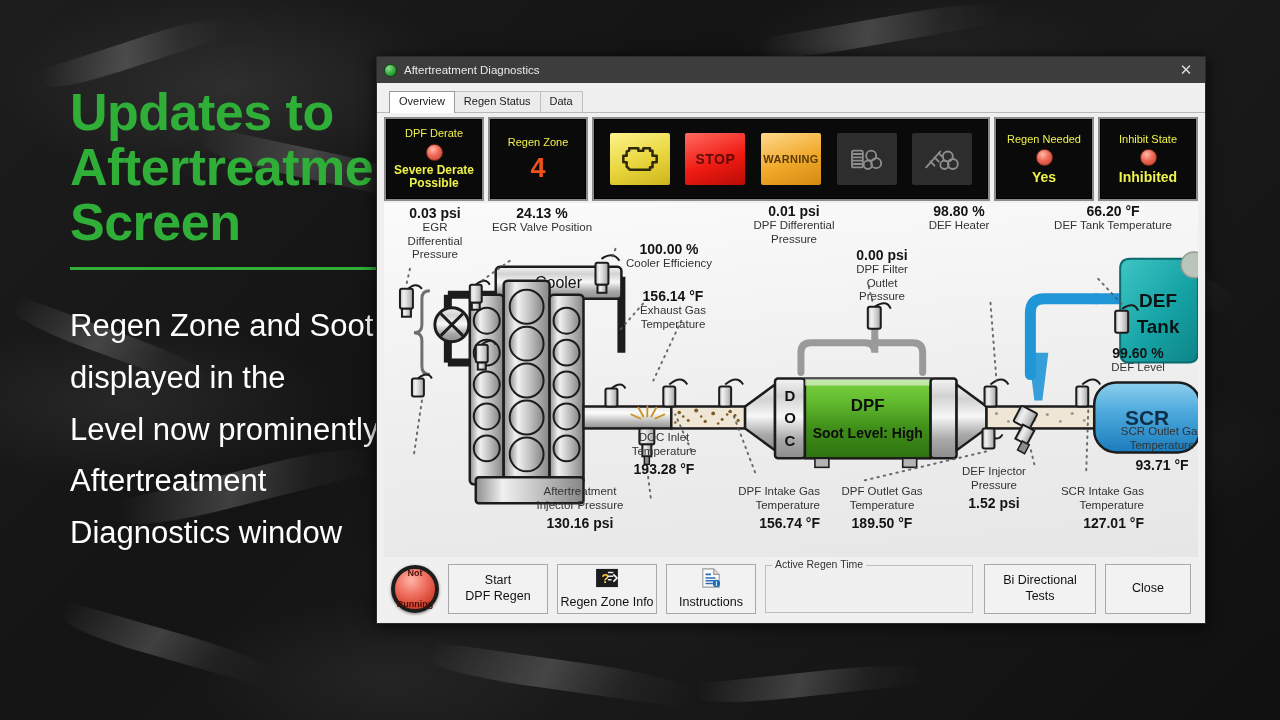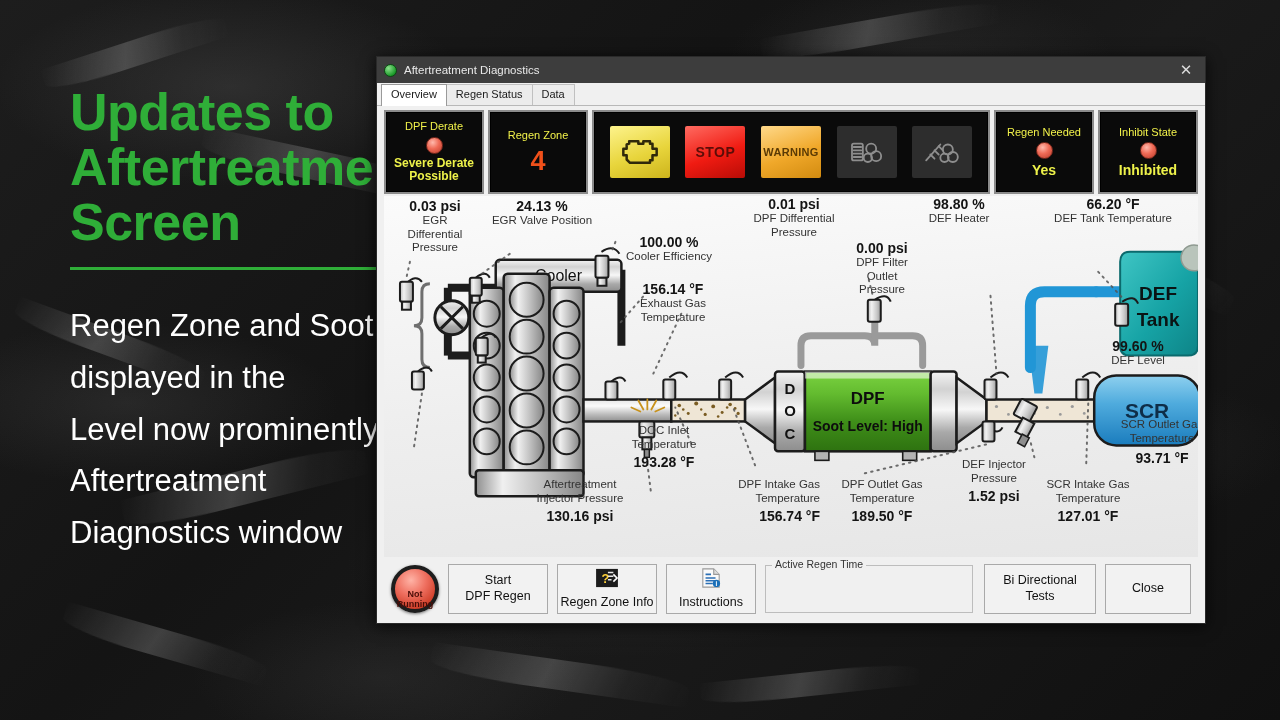--- a/index.html
+++ b/index.html
@@ -71,22 +71,22 @@
     margin-right: 7px; flex: none;
     border: 1px solid #0a4a12;
   }
   #title-text { flex: 1; }
   #close-x {
     width: 34px; height: 24px; display: flex; align-items: center;
     justify-content: center; font-size: 15px; color: #dcdcdc; cursor: pointer;
   }
 
   #tabstrip {
-    height: 23px; background: #f0f0f0; display: flex; align-items: flex-end;
-    padding-left: 4px; border-bottom: 1px solid #b8b8b8; flex: none;
+    height: 30px; background: #f0f0f0; display: flex; align-items: flex-end;
+    padding-left: 12px; border-bottom: 1px solid #b8b8b8; flex: none;
   }
   .tab {
     font-size: 11px; padding: 3px 9px 4px 9px; color: #1a1a1a;
     border: 1px solid #c0c0c0; border-bottom: none; background: #ececec;
     margin-right: -1px; cursor: pointer; line-height: 1.2;
   }
   .tab.active {
     background: #ffffff; border-color: #9a9a9a; padding-bottom: 5px;
     margin-bottom: -1px; position: relative; z-index: 2;
   }
@@ -158,21 +158,21 @@
     background: #f2f2f2; border: 1px solid #a9a9a9;
     display: flex; flex-direction: column; align-items: center;
     justify-content: center; font-size: 12.5px; color: #111;
     cursor: pointer; height: 50px; line-height: 1.25; text-align: center;
   }
   #not-running {
     width: 48px; height: 48px; border-radius: 50%; flex: none;
     background: radial-gradient(circle at 40% 28%, #ffb3a6 0%, #ef7060 40%, #d1412c 75%, #9c2516 100%);
     border: 4px solid #1d1d1d;
     display: flex; flex-direction: column; align-items: center;
-    justify-content: flex-end; color: #4a0d07; font-size: 9px;
+    justify-content: space-between; color: #4a0d07; font-size: 9px;
     font-weight: bold; line-height: 1.05; text-align: center;
     box-shadow: 0 1px 3px rgba(0,0,0,0.5);
   }
   #btn-start { width: 100px; }
   #btn-rzinfo { width: 100px; }
   #btn-instr { width: 90px; }
   #btn-bidi { width: 112px; }
   #btn-close { width: 86px; }
   #regen-time-group {
     flex: 1; height: 48px; border: 1px solid #bdbdbd; position: relative;
@@ -635,21 +635,21 @@
         <div class="v" style="margin-top:3px">156.74 °F</div>
       </div>
       <div class="lab" style="left:442px; top:282px; width:112px;">
         <div class="n">DPF Outlet Gas<br>Temperature</div>
         <div class="v" style="margin-top:3px">189.50 °F</div>
       </div>
       <div class="lab" style="left:564px; top:262px; width:92px;">
         <div class="n">DEF Injector<br>Pressure</div>
         <div class="v" style="margin-top:3px">1.52 psi</div>
       </div>
-      <div class="lab" style="left:648px; top:282px; width:112px;">
+      <div class="lab" style="left:648px; top:282px; width:112px;text-align:right;">
         <div class="n">SCR Intake Gas<br>Temperature</div>
         <div class="v" style="margin-top:3px">127.01 °F</div>
       </div>
       <div class="lab" style="left:722px; top:222px; width:112px;">
         <div class="n">SCR Outlet Gas<br>Temperature</div>
         <div class="v" style="margin-top:5px">93.71 °F</div>
       </div>
     </div>
 
     <div id="buttonbar">

